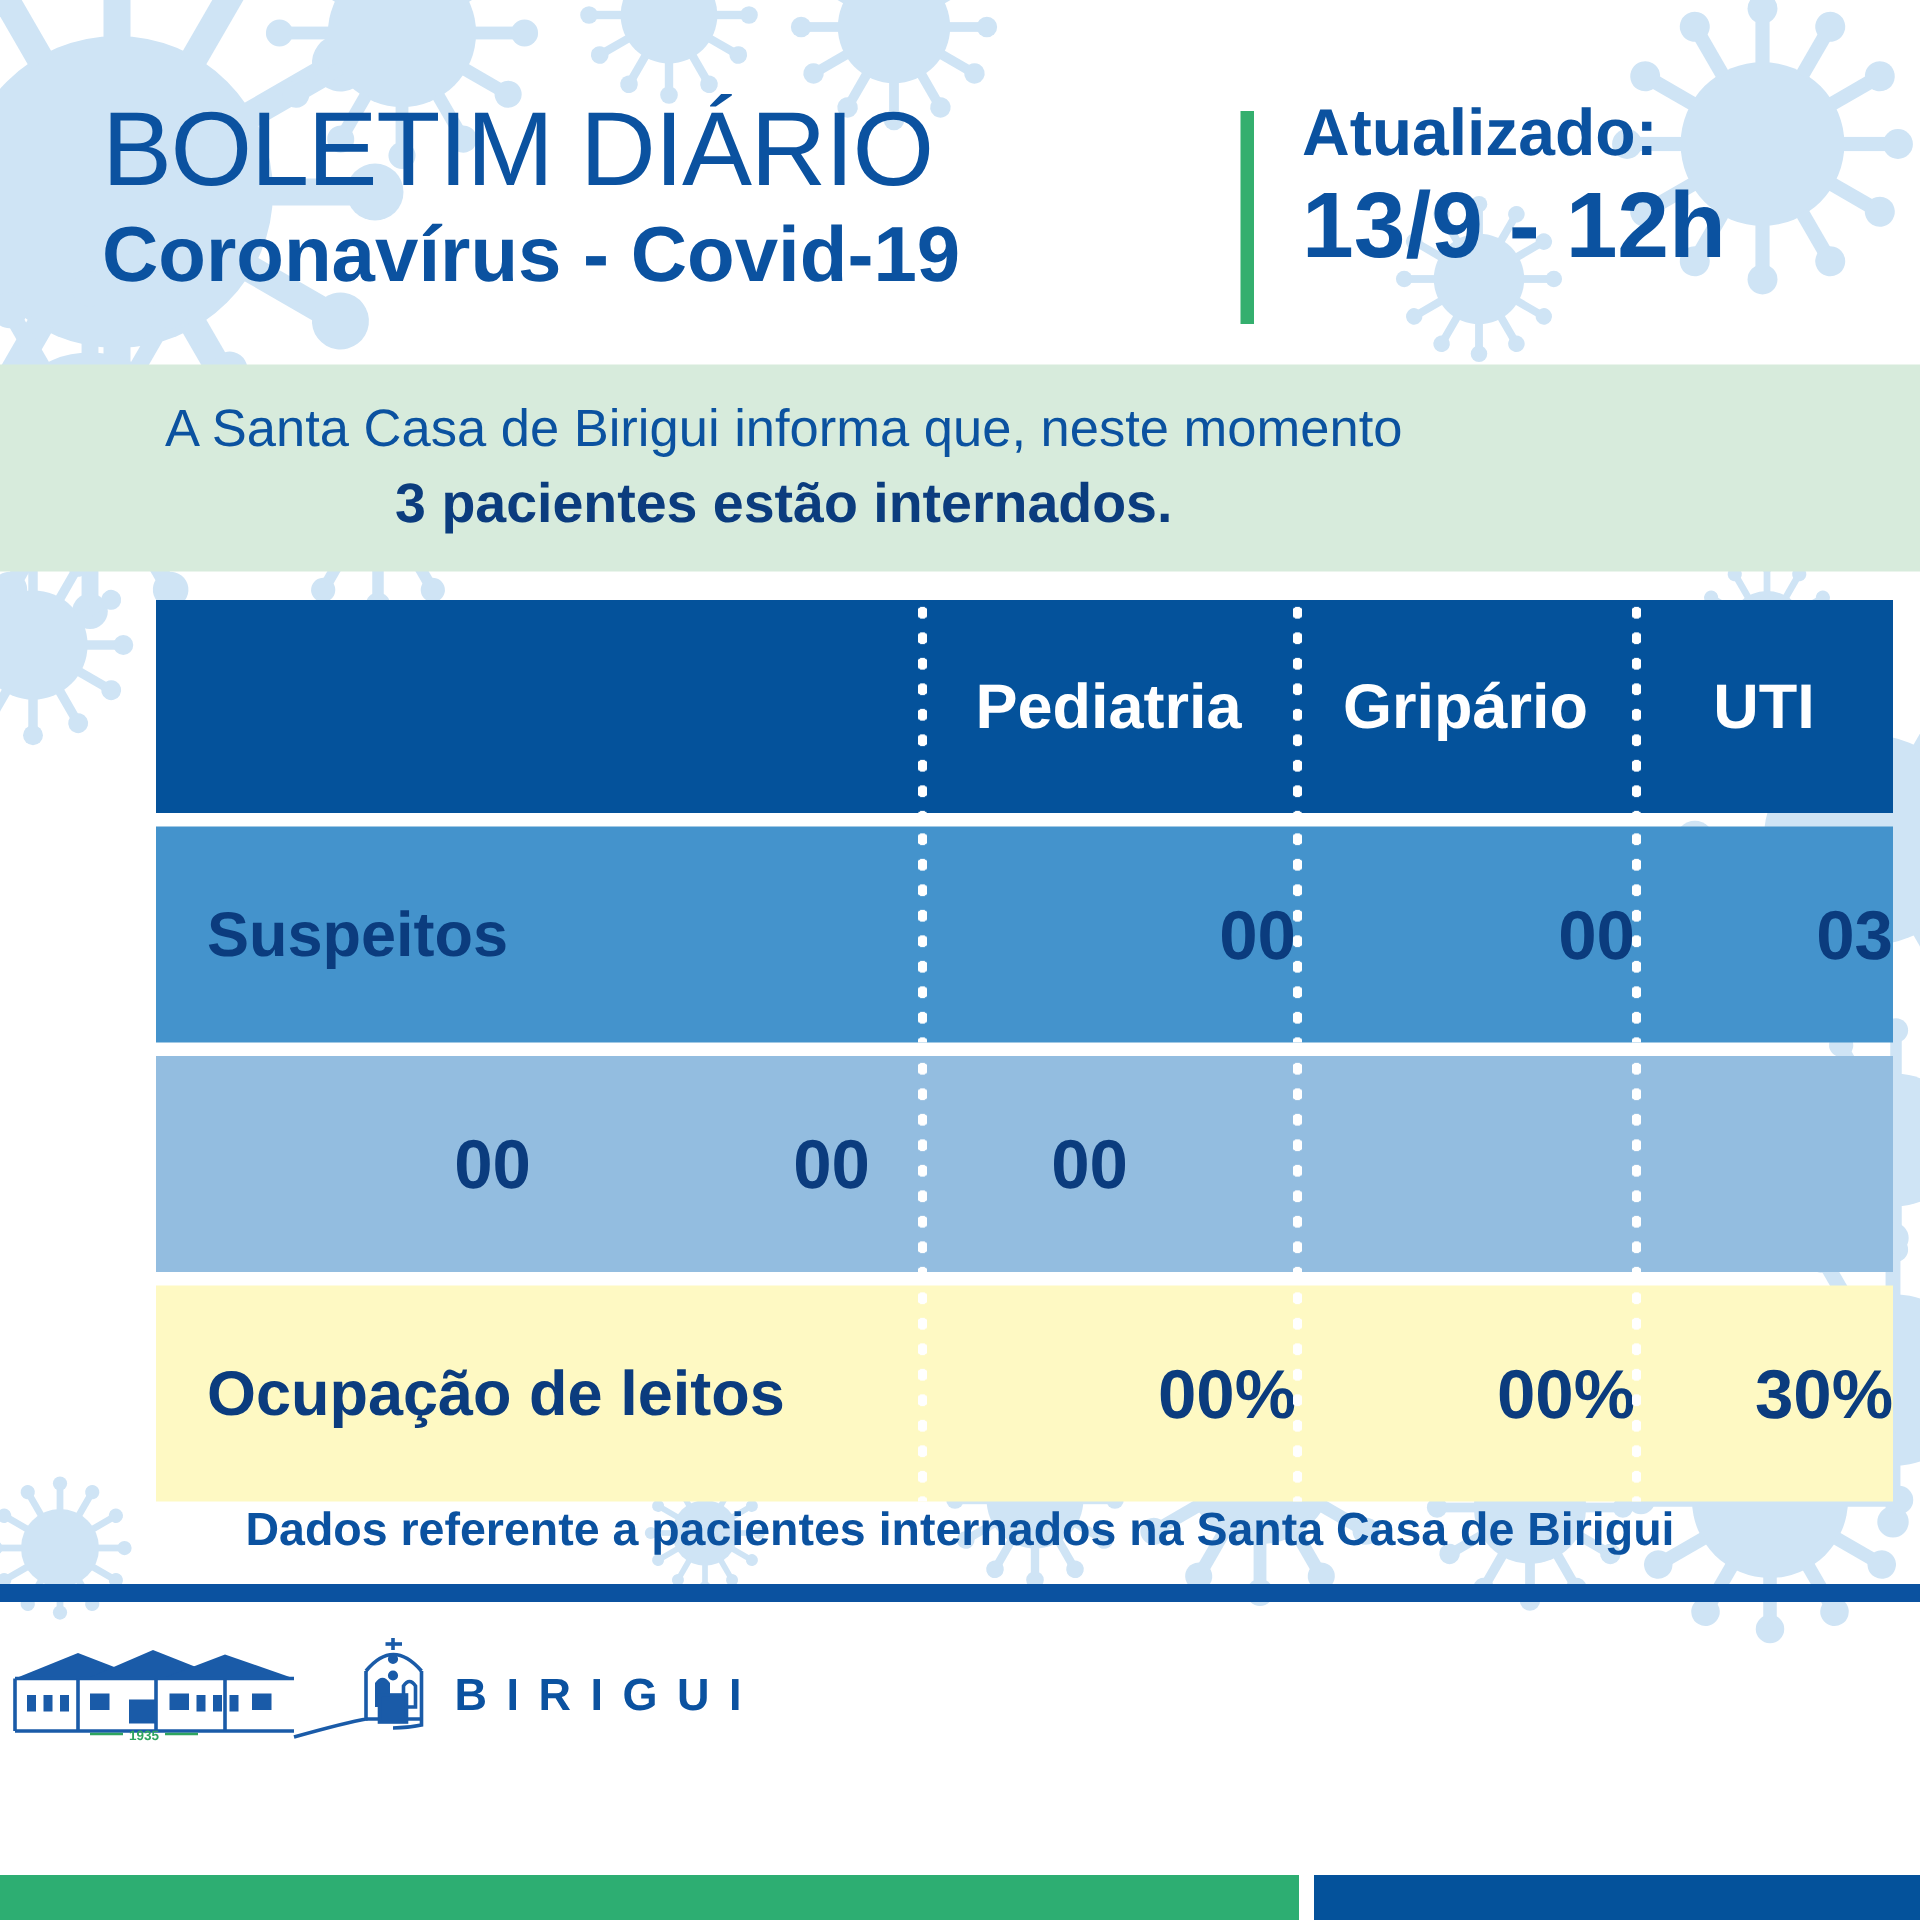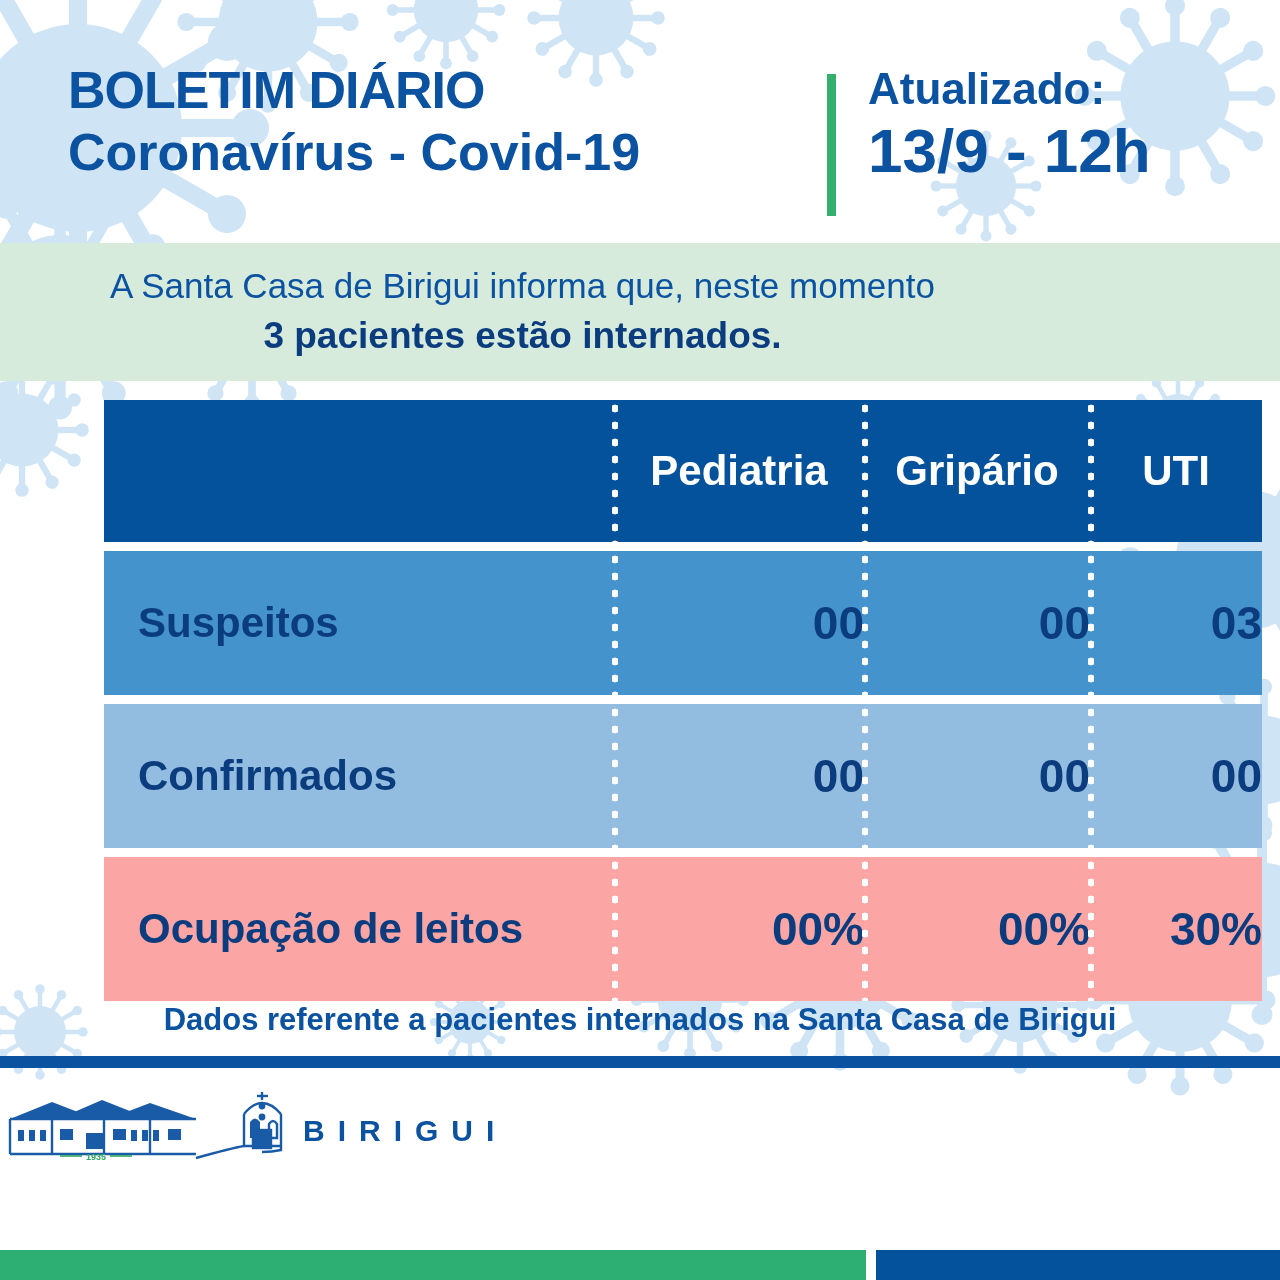--- a/index.html
+++ b/index.html
@@ -35,22 +35,22 @@
     height: 240px;
     z-index: 3;
   }
   .title-block {
     position: absolute;
     left: 68px;
     top: 64px;
     width: 740px;
   }
   .title-main {
-    font-size: 52px;
-    font-weight: 700;
+    font-size: 70px;
+    font-weight: 400;
     letter-spacing: -1px;
     color: #0B52A0;
     line-height: 1.0;
     white-space: nowrap;
     font-stretch: condensed;
     transform: scaleX(1.0);
     transform-origin: left center;
   }
   .title-sub {
     font-size: 52px;
@@ -141,21 +141,21 @@
     align-items: center;
     margin-bottom: 9px;
     box-sizing: border-box;
   }
   .trow.head {
     height: 142px;
     background: #04529B;
   }
   .trow.r1 { height: 144px; background: #4493CC; }
   .trow.r2 { height: 144px; background: #93BDE0; }
-  .trow.r3 { height: 144px; background: #fca5a5; margin-bottom: 0; }
+  .trow.r3 { height: 144px; background: #fef9c3; margin-bottom: 0; }
 
   .cell-label {
     width: 510px;
     padding-left: 34px;
     box-sizing: border-box;
     font-size: 42px;
     font-weight: 700;
     color: #0B3C7E;
     white-space: nowrap;
   }
@@ -385,21 +385,20 @@
       <div class="cell-label">Suspeitos</div>
       <div class="cell-val cell-c1">00</div>
       <div class="cell-val cell-c2">00</div>
       <div class="cell-val cell-c3">03</div>
       <span class="dots d1"></span>
       <span class="dots d2"></span>
       <span class="dots d3"></span>
     </div>
 
     <div class="trow r2">
-      <div class="cell-label">Confirmados</div>
       <div class="cell-val cell-c1">00</div>
       <div class="cell-val cell-c2">00</div>
       <div class="cell-val cell-c3">00</div>
       <span class="dots d1"></span>
       <span class="dots d2"></span>
       <span class="dots d3"></span>
     </div>
 
     <div class="trow r3">
       <div class="cell-label">Ocupação de leitos</div>

